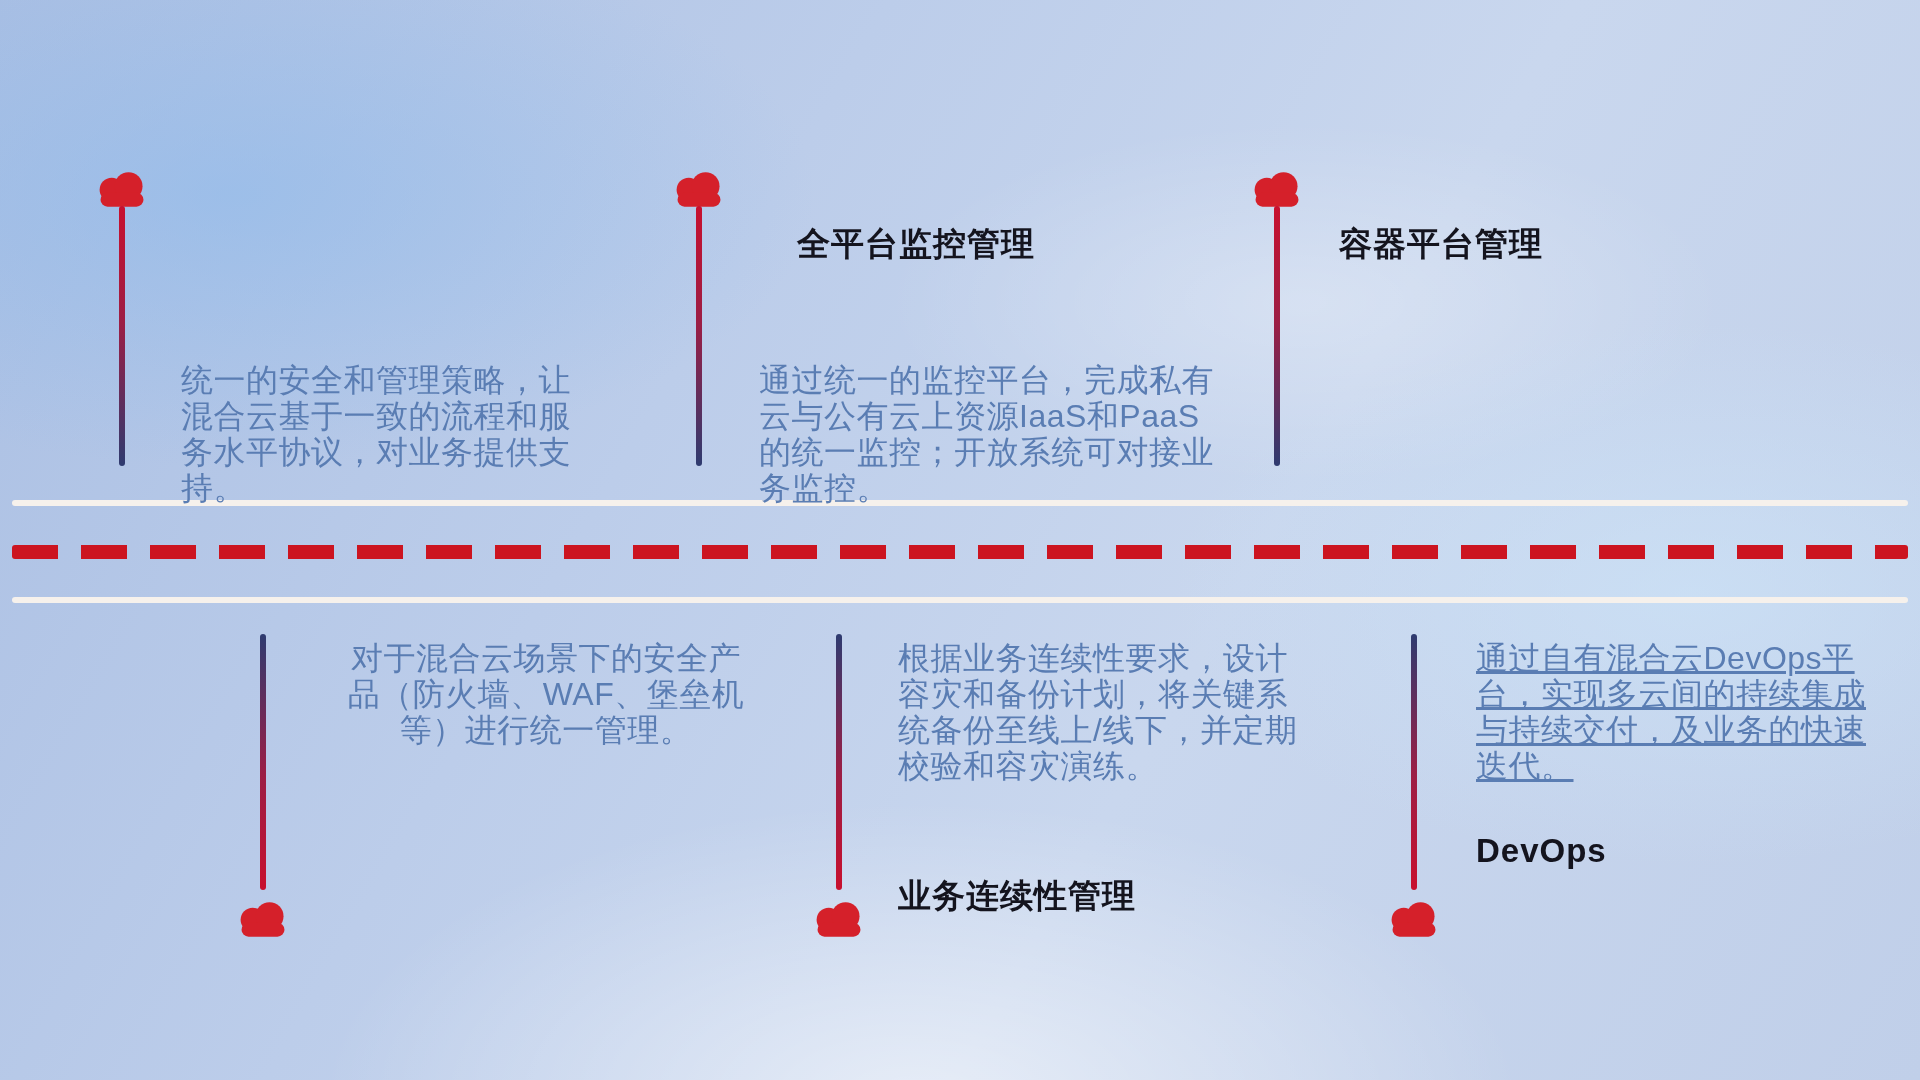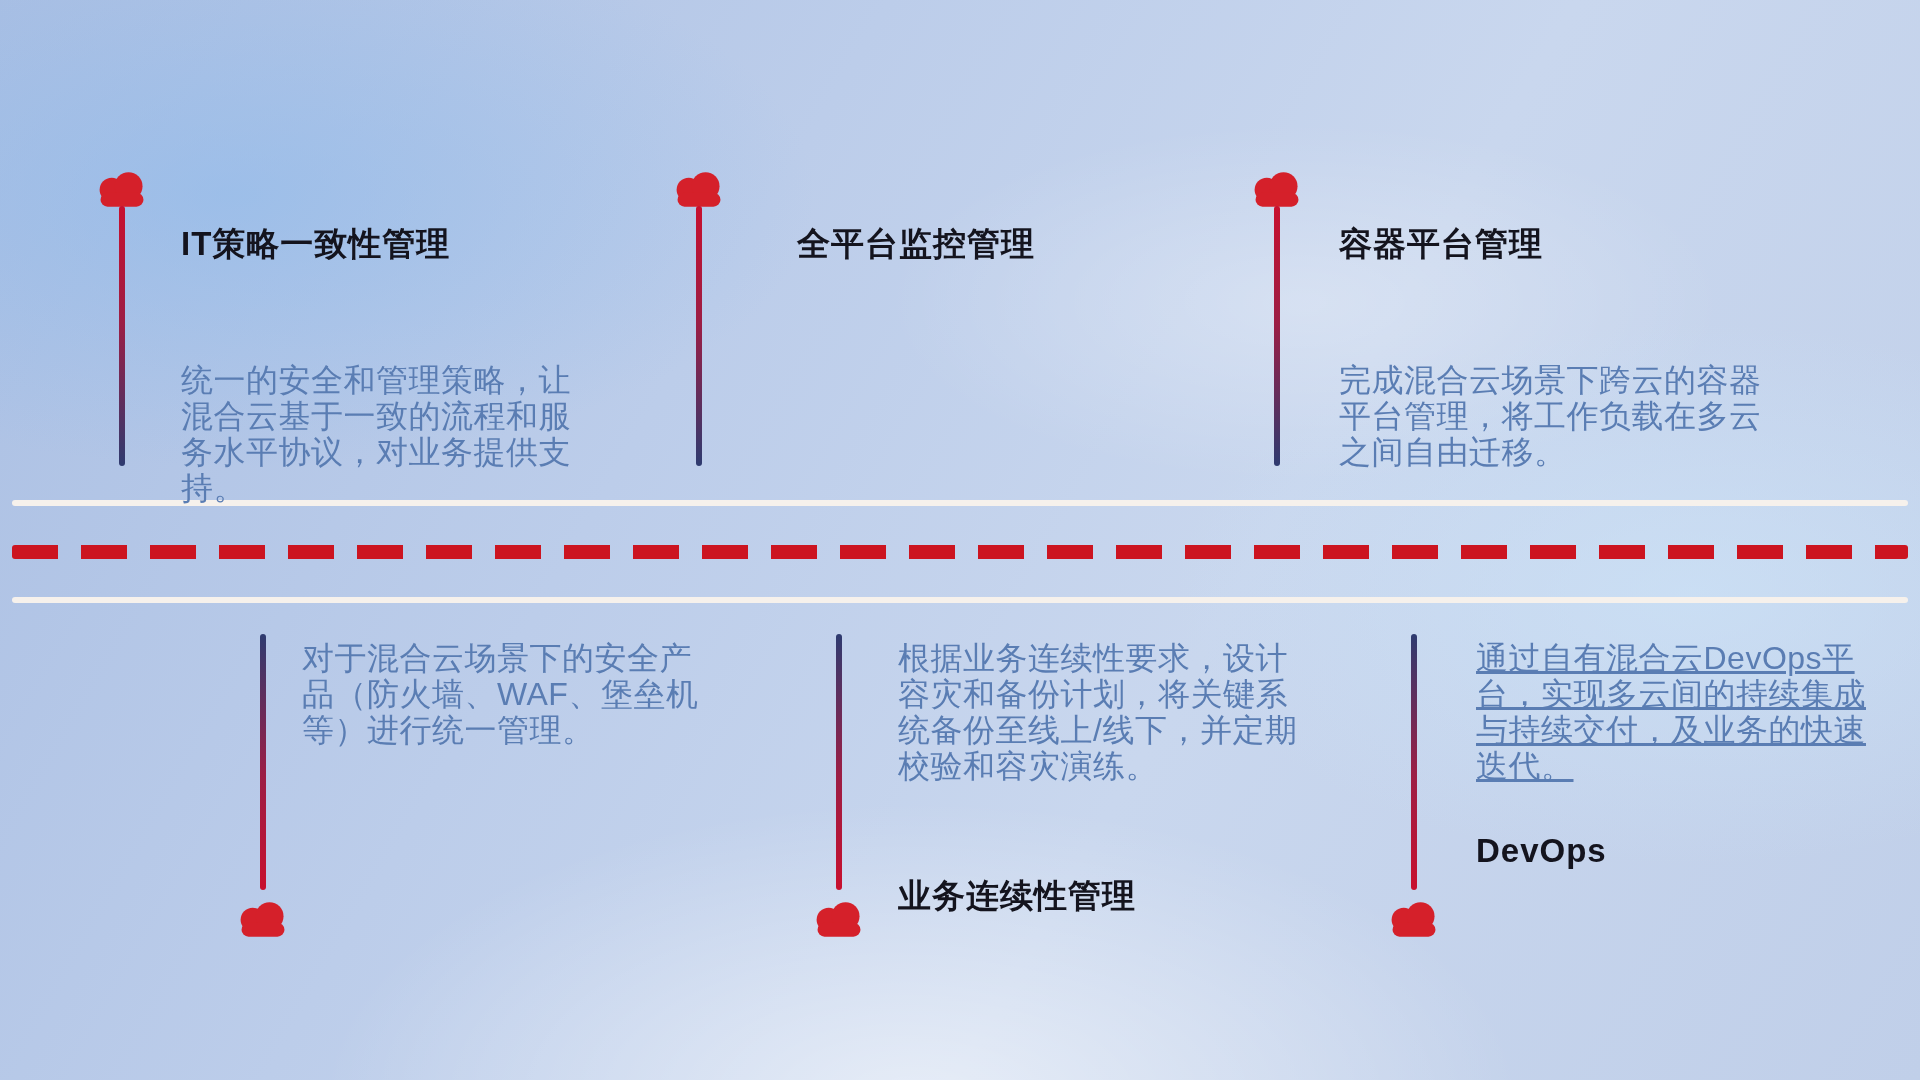--- a/index.html
+++ b/index.html
@@ -105,21 +105,21 @@
 
   
   .vline.l4 { left: 260px;  top: 634px; height: 256px; }
   .vline.l5 { left: 836px;  top: 634px; height: 256px; }
   .vline.l6 { left: 1411px; top: 634px; height: 256px; }
 
   .cloud.c4 { left: 235px;  top: 898px; }
   .cloud.c5 { left: 811px;  top: 898px; }
   .cloud.c6 { left: 1386px; top: 898px; }
 
-  .item-desc.d4 { left: 302px;  top: 640px; width: 420px; }
+  .item-desc.d4 { left: 336px;  top: 640px; width: 420px; text-align: center; }
   .item-desc.d5 { left: 898px;  top: 640px; width: 415px; }
   .item-desc.d6 { left: 1476px; top: 640px; width: 395px; text-decoration: underline; }
 
   .item-title.t4 { left: 318px;  top: 838px; }
   .item-title.t5 { left: 898px;  top: 838px; margin-top: 36px; }
   .item-title.t6 { left: 1476px; top: 832px; }
 </style>
 </head>
 <body>
 
@@ -132,47 +132,46 @@
   <span class="cloud c1">
     <svg viewBox="0 0 60 42" xmlns="http://www.w3.org/2000/svg">
       <g fill="#d5202a">
         <circle cx="19" cy="23" r="13"></circle>
         <circle cx="37" cy="19" r="15"></circle>
         <rect x="7" y="26" width="46" height="15" rx="7.5"></rect>
       </g>
     </svg>
   </span>
   <div class="vline down l1"></div>
-  <h2 class="item-title t1">IT策略一致性管理</h2>
   <p class="item-desc d1">统一的安全和管理策略，让混合云基于一致的流程和服务水平协议，对业务提供支持。</p>
 
   <span class="cloud c2">
     <svg viewBox="0 0 60 42" xmlns="http://www.w3.org/2000/svg">
       <g fill="#d5202a">
         <circle cx="19" cy="23" r="13"></circle>
         <circle cx="37" cy="19" r="15"></circle>
         <rect x="7" y="26" width="46" height="15" rx="7.5"></rect>
       </g>
     </svg>
   </span>
   <div class="vline down l2"></div>
   <h2 class="item-title t2">全平台监控管理</h2>
+  <p class="item-desc d2">通过统一的监控平台，完成私有云与公有云上资源IaaS和PaaS的统一监控；开放系统可对接业务监控。</p>
 
   <span class="cloud c3">
     <svg viewBox="0 0 60 42" xmlns="http://www.w3.org/2000/svg">
       <g fill="#d5202a">
         <circle cx="19" cy="23" r="13"></circle>
         <circle cx="37" cy="19" r="15"></circle>
         <rect x="7" y="26" width="46" height="15" rx="7.5"></rect>
       </g>
     </svg>
   </span>
   <div class="vline down l3"></div>
   <h2 class="item-title t3">容器平台管理</h2>
-  <p class="item-desc d3">完成混合云场景下跨云的容器平台管理，将工作负载在多云之间自由迁移。</p>
 
   <div class="vline up l4"></div>
   <span class="cloud c4">
     <svg viewBox="0 0 60 42" xmlns="http://www.w3.org/2000/svg">
       <g fill="#d5202a">
         <circle cx="19" cy="23" r="13"></circle>
         <circle cx="37" cy="19" r="15"></circle>
         <rect x="7" y="26" width="46" height="15" rx="7.5"></rect>
       </g>
     </svg>

